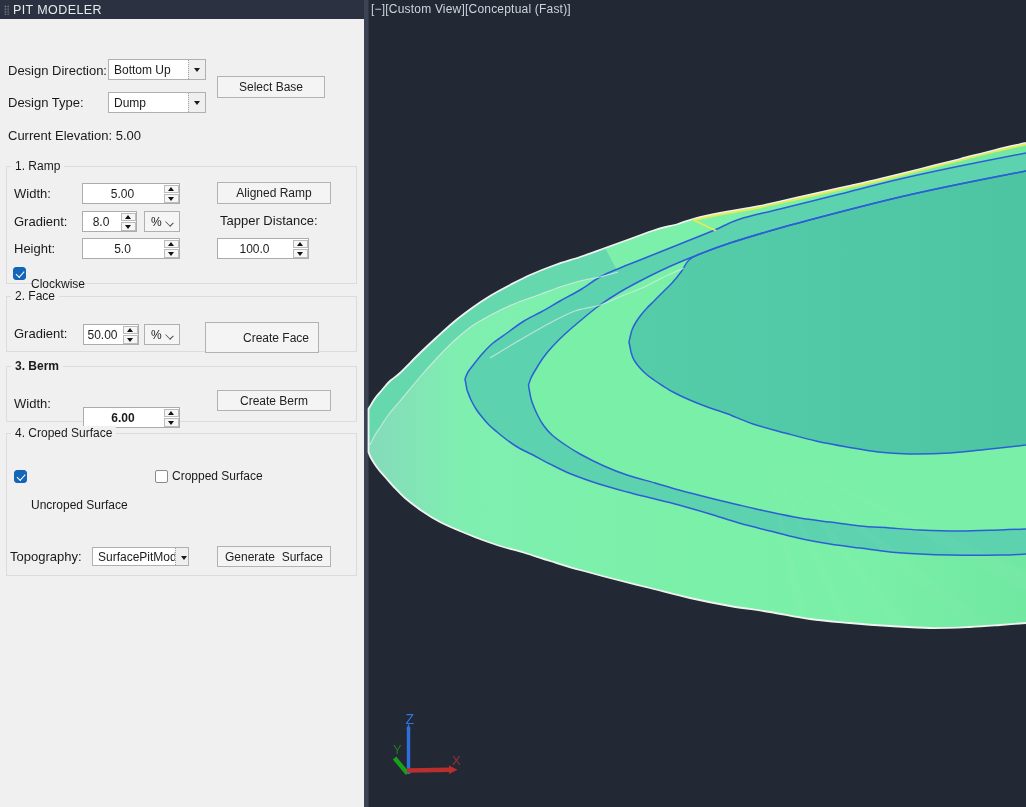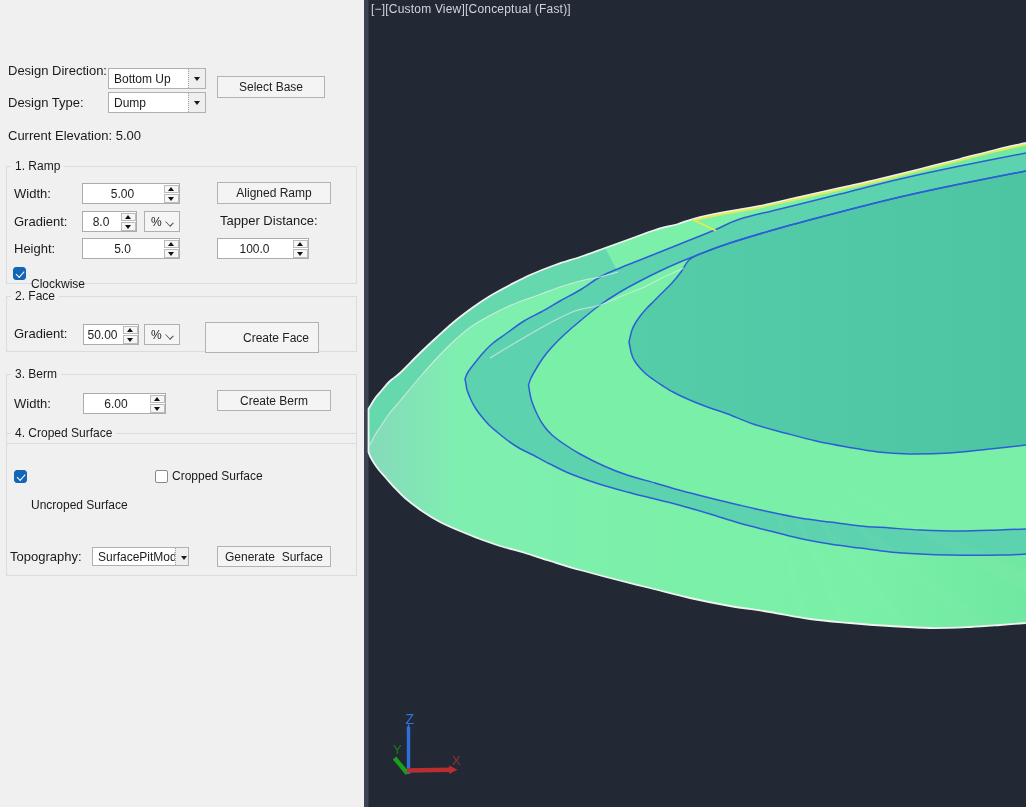--- a/index.html
+++ b/index.html
@@ -87,23 +87,27 @@
   <line x1="407.5" y1="773.5" x2="394.5" y2="758" stroke="#18a018" stroke-width="4.4"></line>
   <line x1="407" y1="770.5" x2="450" y2="769.8" stroke="#bb2e2e" stroke-width="4.5"></line>
   <path d="M449,765.5 L457.5,769.8 L449,774 Z" fill="#bb2e2e"></path>
   <text x="405.5" y="724" font-family="Liberation Sans" font-size="14" fill="#3173e0">Z</text>
   <text x="393" y="754" font-family="Liberation Sans" font-size="13" fill="#1f7a1f">Y</text>
   <text x="452" y="765" font-family="Liberation Sans" font-size="13" fill="#8f3434">X</text>
  </g>
 </svg>
 
 <div id="panel">
+ <div id="tbar">
+        <div class="grip"></div>
+        <div class="t">PIT MODELER</div>
+      </div>
 
  <div class="lbl" style="left:8px;top:63px;">Design Direction:</div>
- <div class="combo" style="left:108px;top:68px;width:98px;height:21px;">
+ <div class="combo" style="left:108px;top:59px;width:98px;height:21px;">
         <div class="tx">Bottom Up</div>
         <div class="dd"></div>
       </div>
  <div class="btn" style="left:217px;top:76px;width:108px;height:22px;">Select Base</div>
  <div class="lbl" style="left:8px;top:95px;">Design Type:</div>
  <div class="combo" style="left:108px;top:92px;width:98px;height:21px;">
         <div class="tx">Dump</div>
         <div class="dd"></div>
       </div>
  <div class="lbl" style="left:8px;top:128px;">Current Elevation: 5.00</div>
@@ -151,25 +155,25 @@
         <div class="tx">50.00</div>
         <div class="ub"></div>
         <div class="db"></div>
       </div>
  <div class="pcombo" style="left:144px;top:324px;width:36px;height:21px;">
         <div class="tx">%</div>
         <div class="ch"></div>
       </div>
  <div class="btn" style="left:205px;top:322px;width:114px;height:31px;padding-left:28px;">Create Face</div>
 
- <div class="group" style="top:374px;height:70px;">
+ <div class="group" style="top:366px;height:56px;font-weight:bold;">
         <div class="gt">3. Berm</div>
       </div>
  <div class="lbl" style="left:14px;top:396px;">Width:</div>
- <div class="spin" style="left:83px;top:393px;width:83px;height:21px;">
+ <div class="spin" style="left:83px;top:407px;width:97px;height:21px;font-weight:bold;">
         <div class="tx">6.00</div>
         <div class="ub"></div>
         <div class="db"></div>
       </div>
  <div class="btn" style="left:217px;top:390px;width:114px;height:21px;">Create Berm</div>
 
  <div class="group" style="top:433px;height:143px;">
         <div class="gt">4. Croped Surface</div>
       </div>
  <div class="cb on" style="left:14px;top:470px;"></div>

